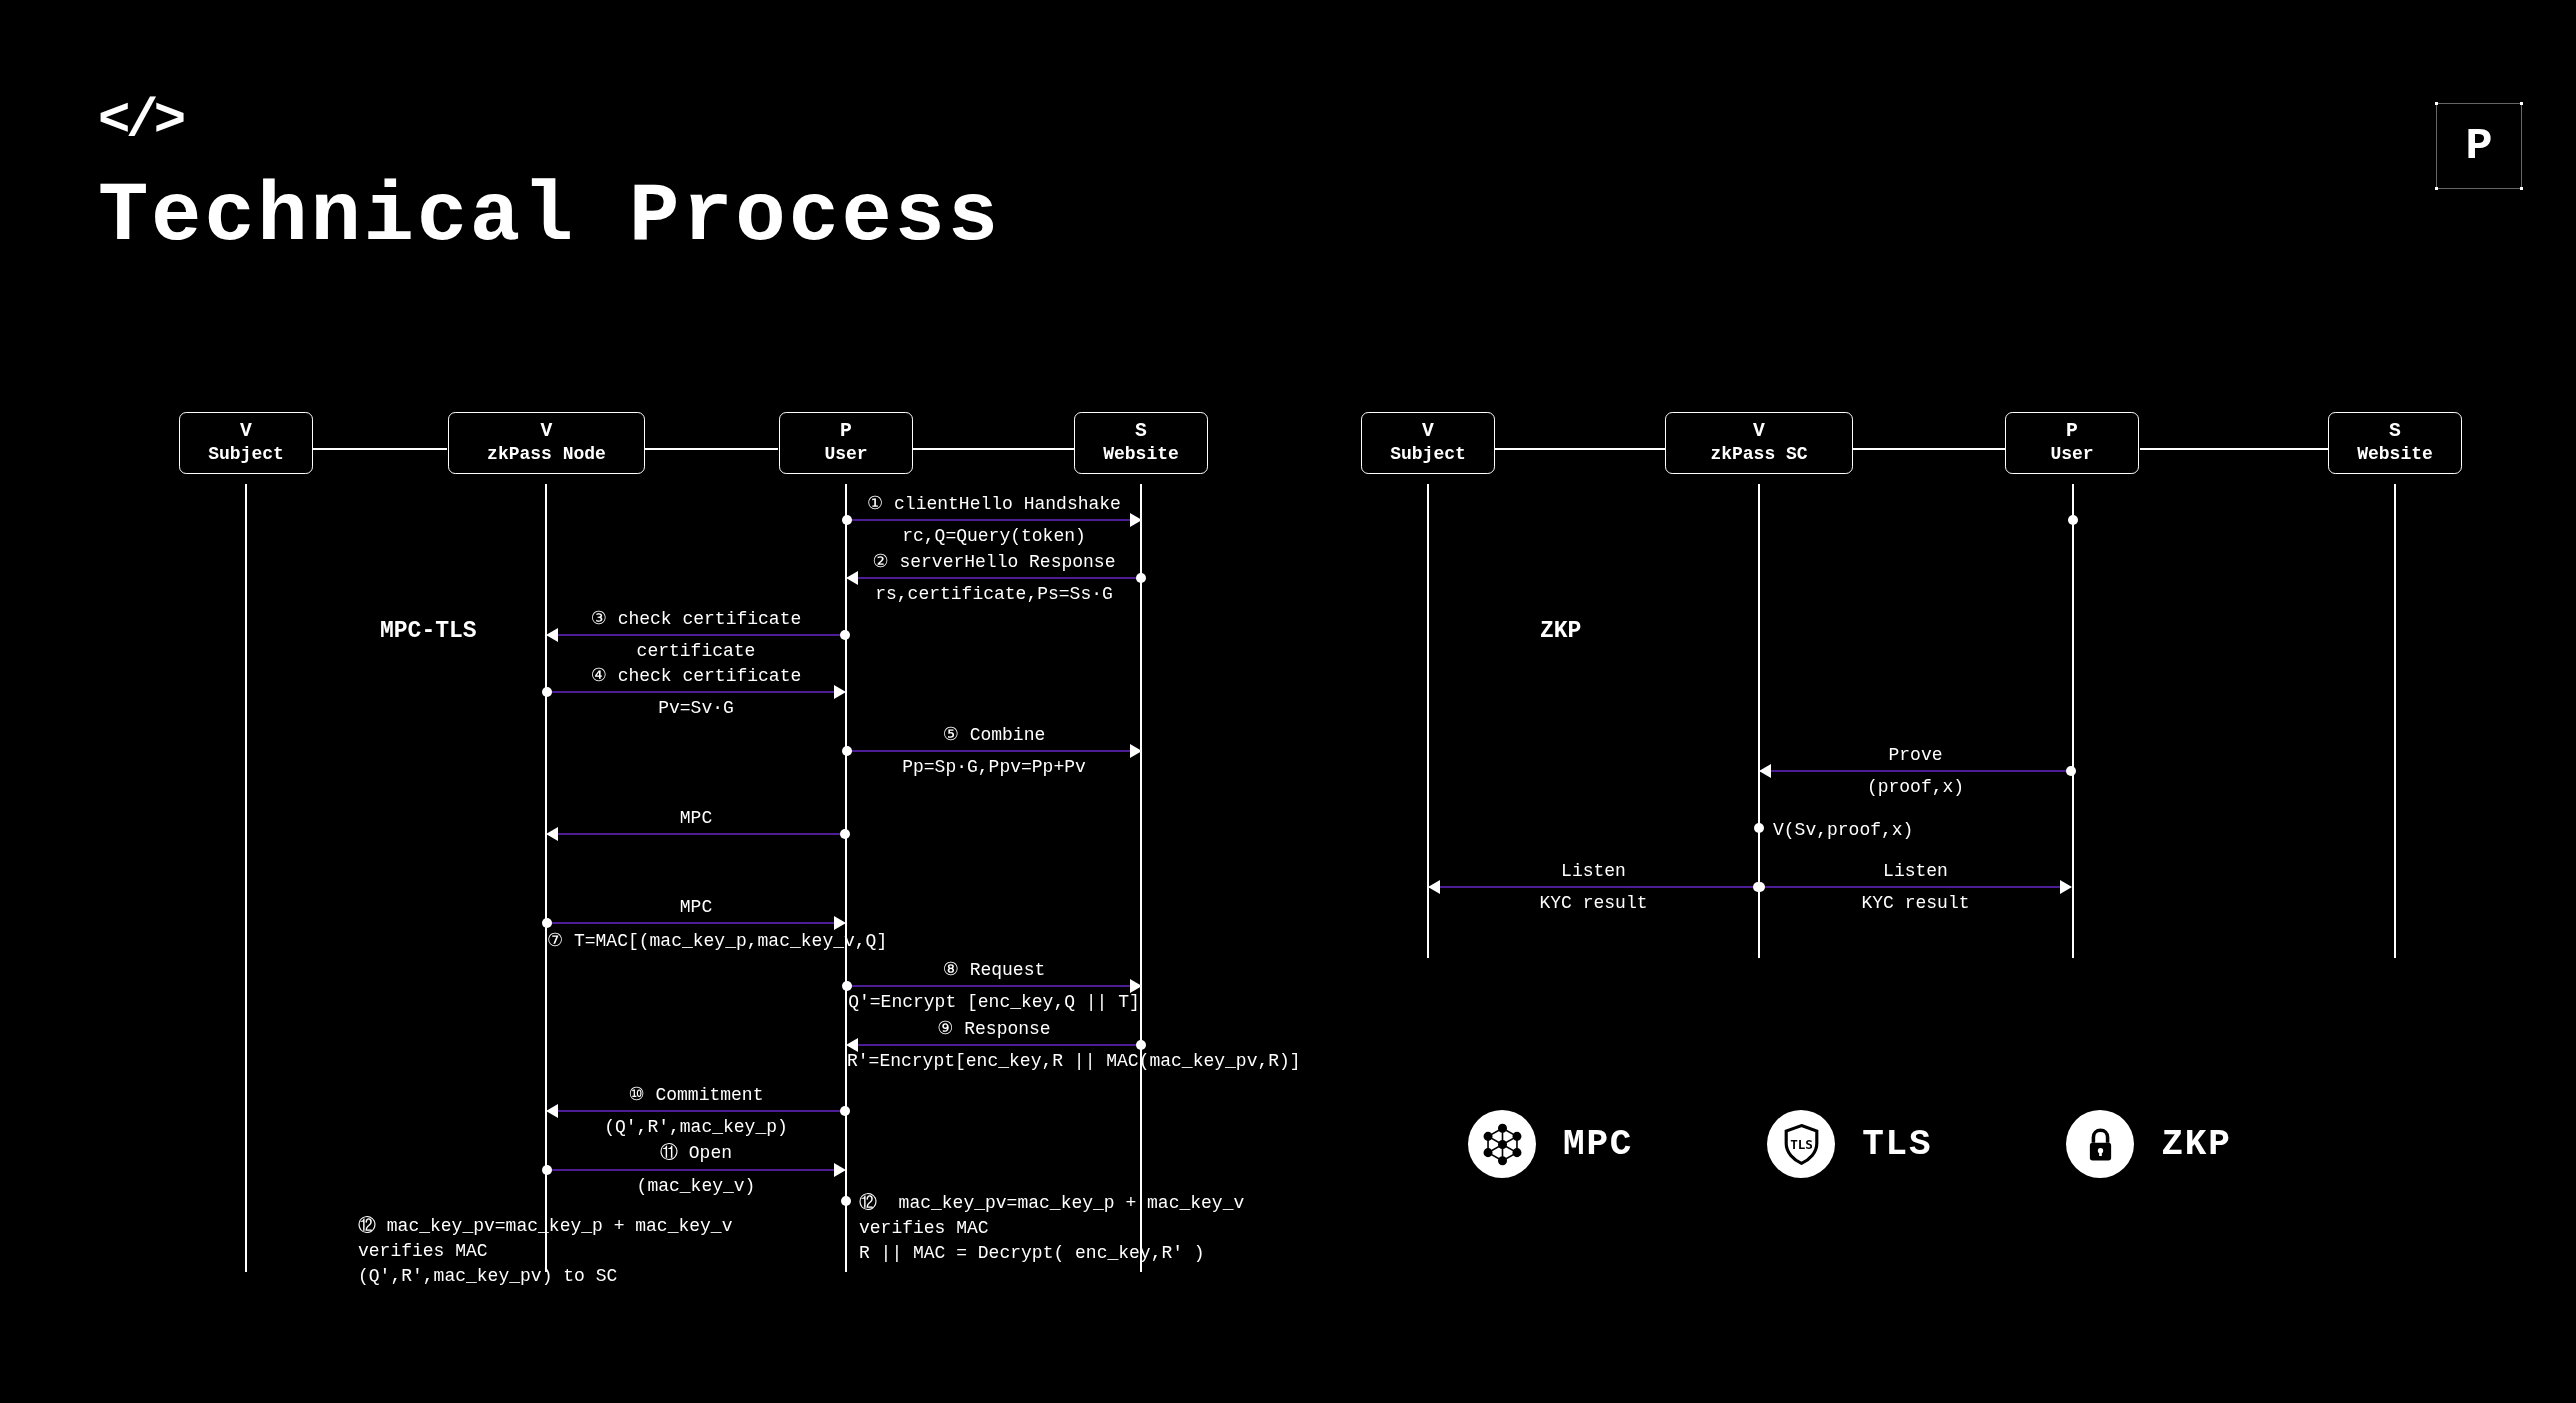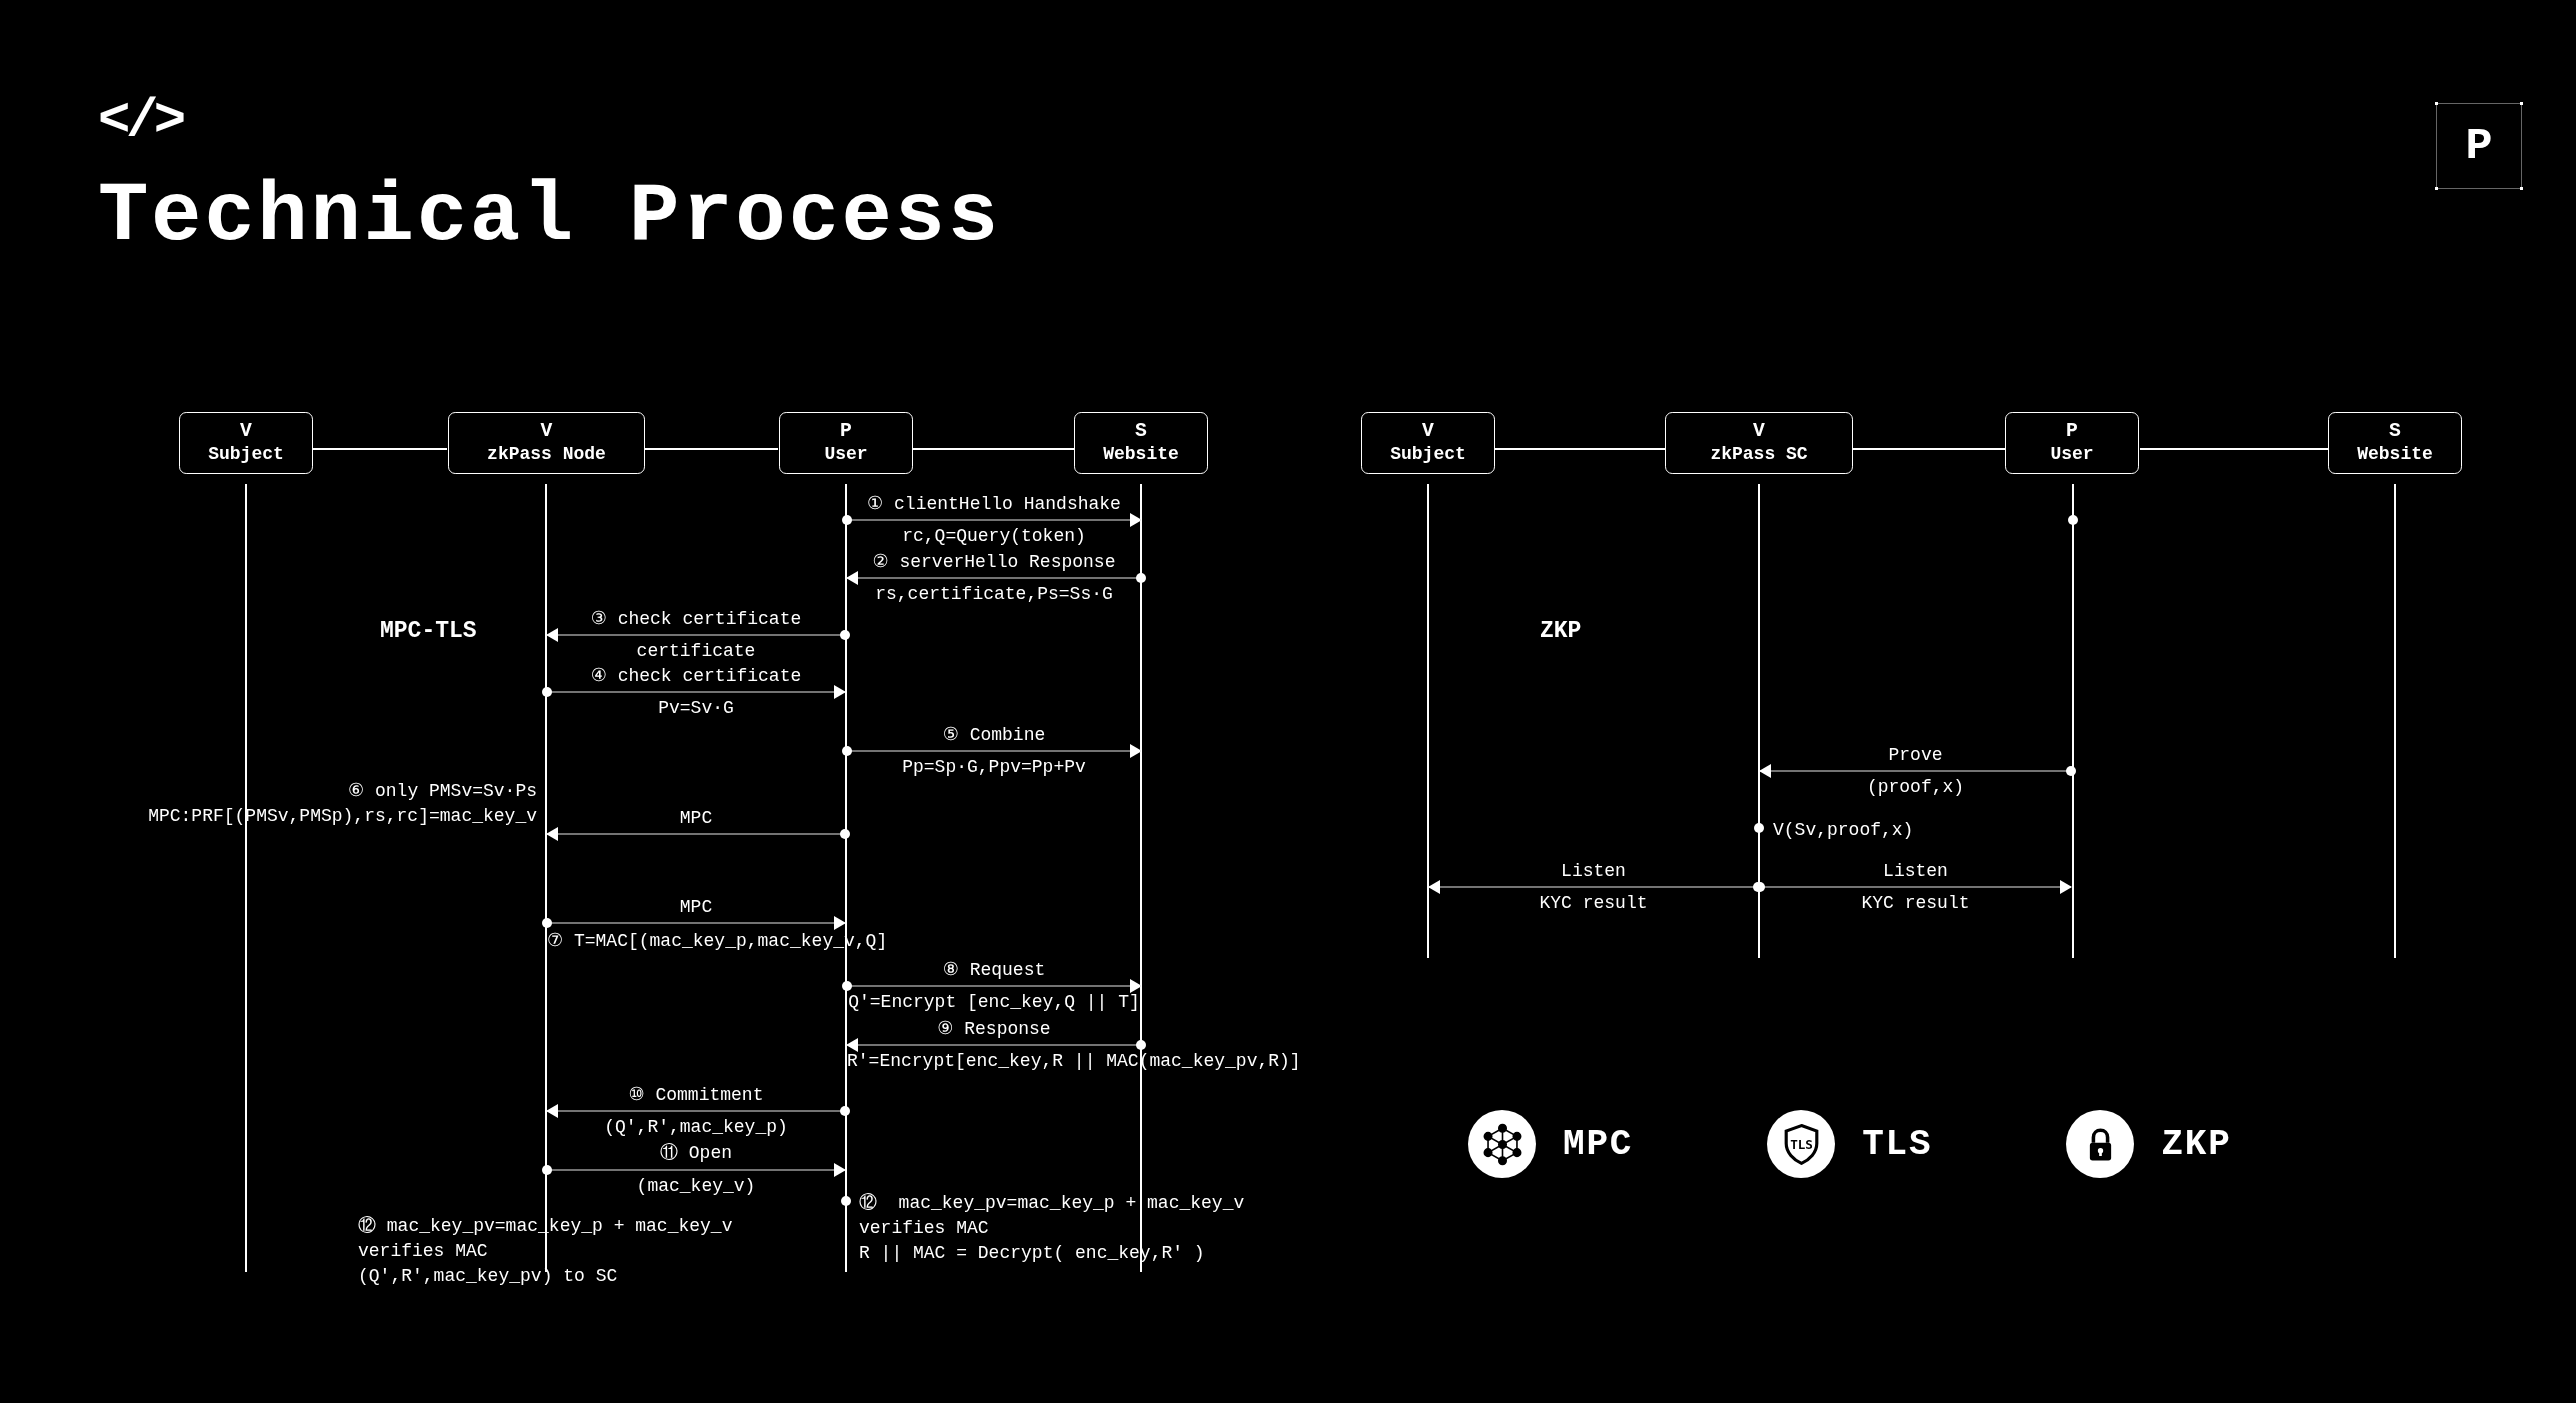--- a/index.html
+++ b/index.html
@@ -25,21 +25,21 @@
   .actor{position:absolute;top:0;border:1.8px solid #fff;border-radius:7.2px;text-align:center;padding:7.2px 0;font-size:19.7px;line-height:1.2;background:#000;font-weight:600}
   .actor .role{display:block;font-size:18px}
   
   
   .life{position:absolute;top:72px;width:1.8px;background:#fff}
   
   
   .actor-connect{position:absolute;top:36px;height:1.8px;background:#fff}
   
   
-  .msg{position:absolute;height:1.8px;background:#737373}
+  .msg{position:absolute;height:1.8px;background:#4c1d95}
   .msg .arrow-r{position:absolute;right:-0.9px;top:-6.3px;width:0;height:0;border-left:12.5px solid #fff;border-top:7.2px solid transparent;border-bottom:7.2px solid transparent}
   .msg .arrow-l{position:absolute;left:-0.9px;top:-6.3px;width:0;height:0;border-right:12.5px solid #fff;border-top:7.2px solid transparent;border-bottom:7.2px solid transparent}
   .msg .dot-start{position:absolute;top:-4.5px;width:10.7px;height:10.7px;border-radius:50%;background:#fff}
   .label{position:absolute;font-size:18px;white-space:nowrap;text-align:center}
   .label.above{bottom:7.2px}
   .label.below{top:7.2px}
   
   
   .block{position:absolute;font-size:18px;line-height:1.4;white-space:pre}
   .section-label{position:absolute;font-size:23px;font-weight:bold}
@@ -129,22 +129,20 @@
     <span class="label below" style="left:0;right:0">Pv=Sv·G</span>
   </div>
 
   <div class="msg" style="left:668px;top:338px;width:294px">
     <span class="dot-start" style="left:-5.4px"></span>
       <span class="arrow-r"></span>
     <span class="label above" style="left:0;right:0">⑤ Combine</span>
     <span class="label below" style="left:0;right:0">Pp=Sp·G,Ppv=Pp+Pv</span>
   </div>
 
-  <div class="block" style="right:671px;top:367px;text-align:right">⑥ only PMSv=Sv·Ps
-MPC:PRF[(PMSv,PMSp),rs,rc]=mac_key_v</div>
 
   <div class="msg" style="left:368px;top:421px;width:298px">
     <span class="dot-start" style="right:-5.4px"></span>
       <span class="arrow-l"></span>
     <span class="label above" style="left:0;right:0">MPC</span>
   </div>
 
   <div class="msg" style="left:368px;top:510px;width:298px">
     <span class="dot-start" style="left:-5.4px"></span>
       <span class="arrow-r"></span>

